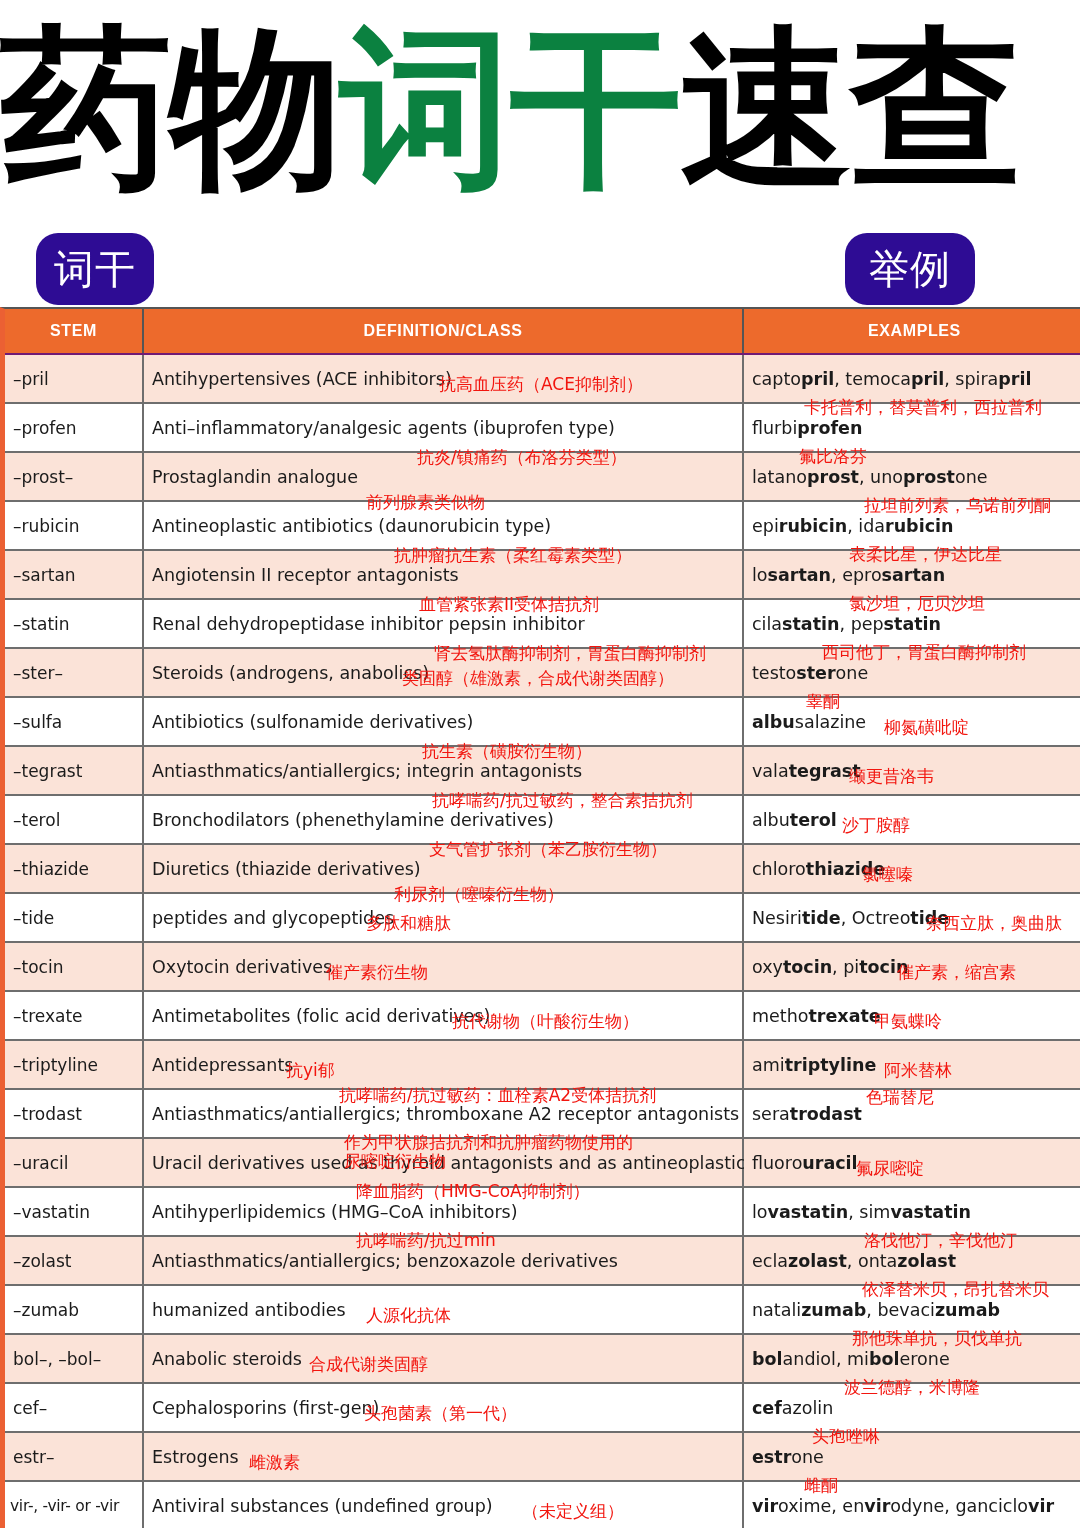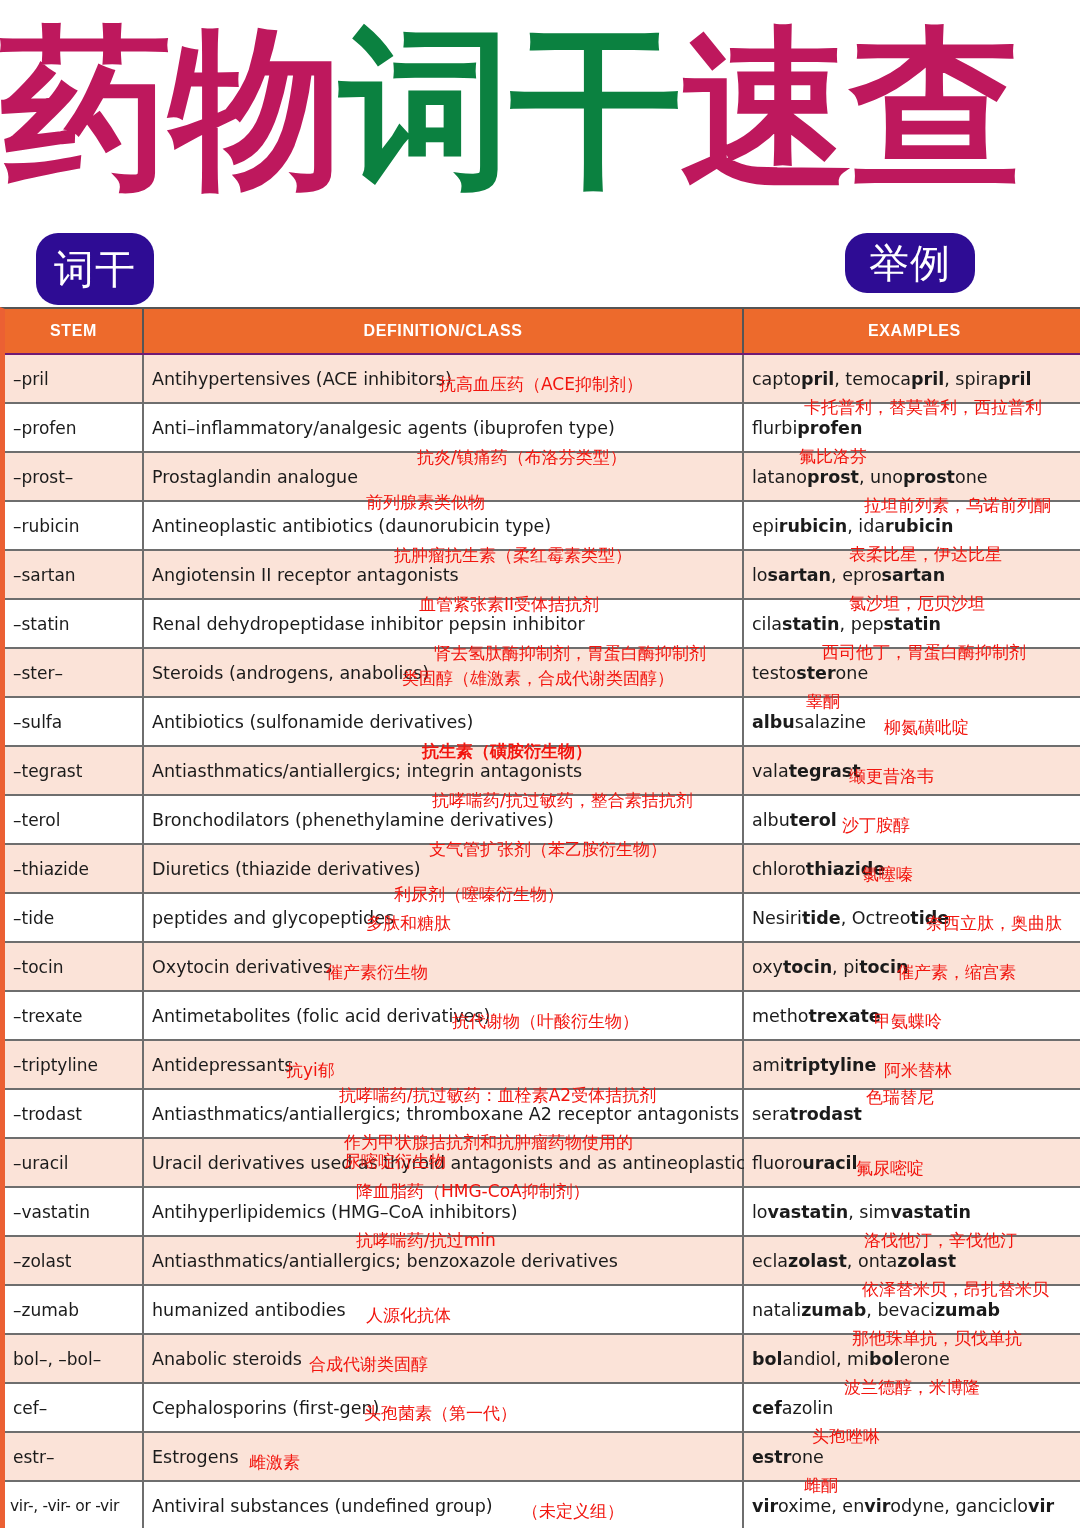--- a/index.html
+++ b/index.html
@@ -25,42 +25,42 @@
     width: 1080px;
     height: 190px;
     white-space: nowrap;
     font-weight: 700;
     font-size: 172px;
     line-height: 190px;
     letter-spacing: -2px;
     font-family: "DejaVu Sans", "Liberation Sans", sans-serif;
   }
   .title span { display: inline-block; }
-  .t-or { color: #be185d; }
+  .t-or { color: #000000; }
   .t-gr { color: #0B8140; }
 
   
   .badge {
     position: absolute;
     background: #2E0C94;
     color: #ffffff;
     border-radius: 22px;
     font-size: 40px;
     line-height: 1;
     font-weight: 500;
     display: flex;
     align-items: center;
     justify-content: center;
     font-family: "DejaVu Sans", "Liberation Sans", sans-serif;
     z-index: 5;
     letter-spacing: 1px;
   }
   #badge-stem { left: 36px;  top: 233px; width: 118px; height: 72px; }
   #badge-def  { left: 342px; top: 233px; width: 234px; height: 72px; }
-  #badge-ex   { left: 845px; top: 233px; width: 130px; height: 60px; }
+  #badge-ex   { left: 845px; top: 233px; width: 130px; height: 72px; }
 
   
   .tablewrap {
     position: absolute;
     left: 0px;
     top: 307px;
     width: 1080px;
     height: 1221px;
     border-left: 5px solid #EB6033;
     border-top: 2px solid #555;
@@ -225,21 +225,21 @@
             </td>
             <td>
               <span class="cell-inner">testo<b>ster</b>one</span>
               <span class="ann" style="left: 62px; top: 43px;">睾酮</span>
             </td>
           </tr>
           <tr class="even">
             <td class="stemcell">–sulfa</td>
             <td>
               <span class="cell-inner">Antibiotics (sulfonamide derivatives)</span>
-              <span class="ann" style="left: 278px; top: 44px; font-weight: bold;">抗生素（磺胺衍生物）</span>
+              <span class="ann" style="left: 278px; top: 44px;">抗生素（磺胺衍生物）</span>
             </td>
             <td>
               <span class="cell-inner"><b>albu</b>salazine</span>
               <span class="ann" style="left: 140px; top: 20px;">柳氮磺吡啶</span>
             </td>
           </tr>
           <tr class="odd">
             <td class="stemcell">–tegrast</td>
             <td>
               <span class="cell-inner">Antiasthmatics/antiallergics; integrin antagonists</span>

